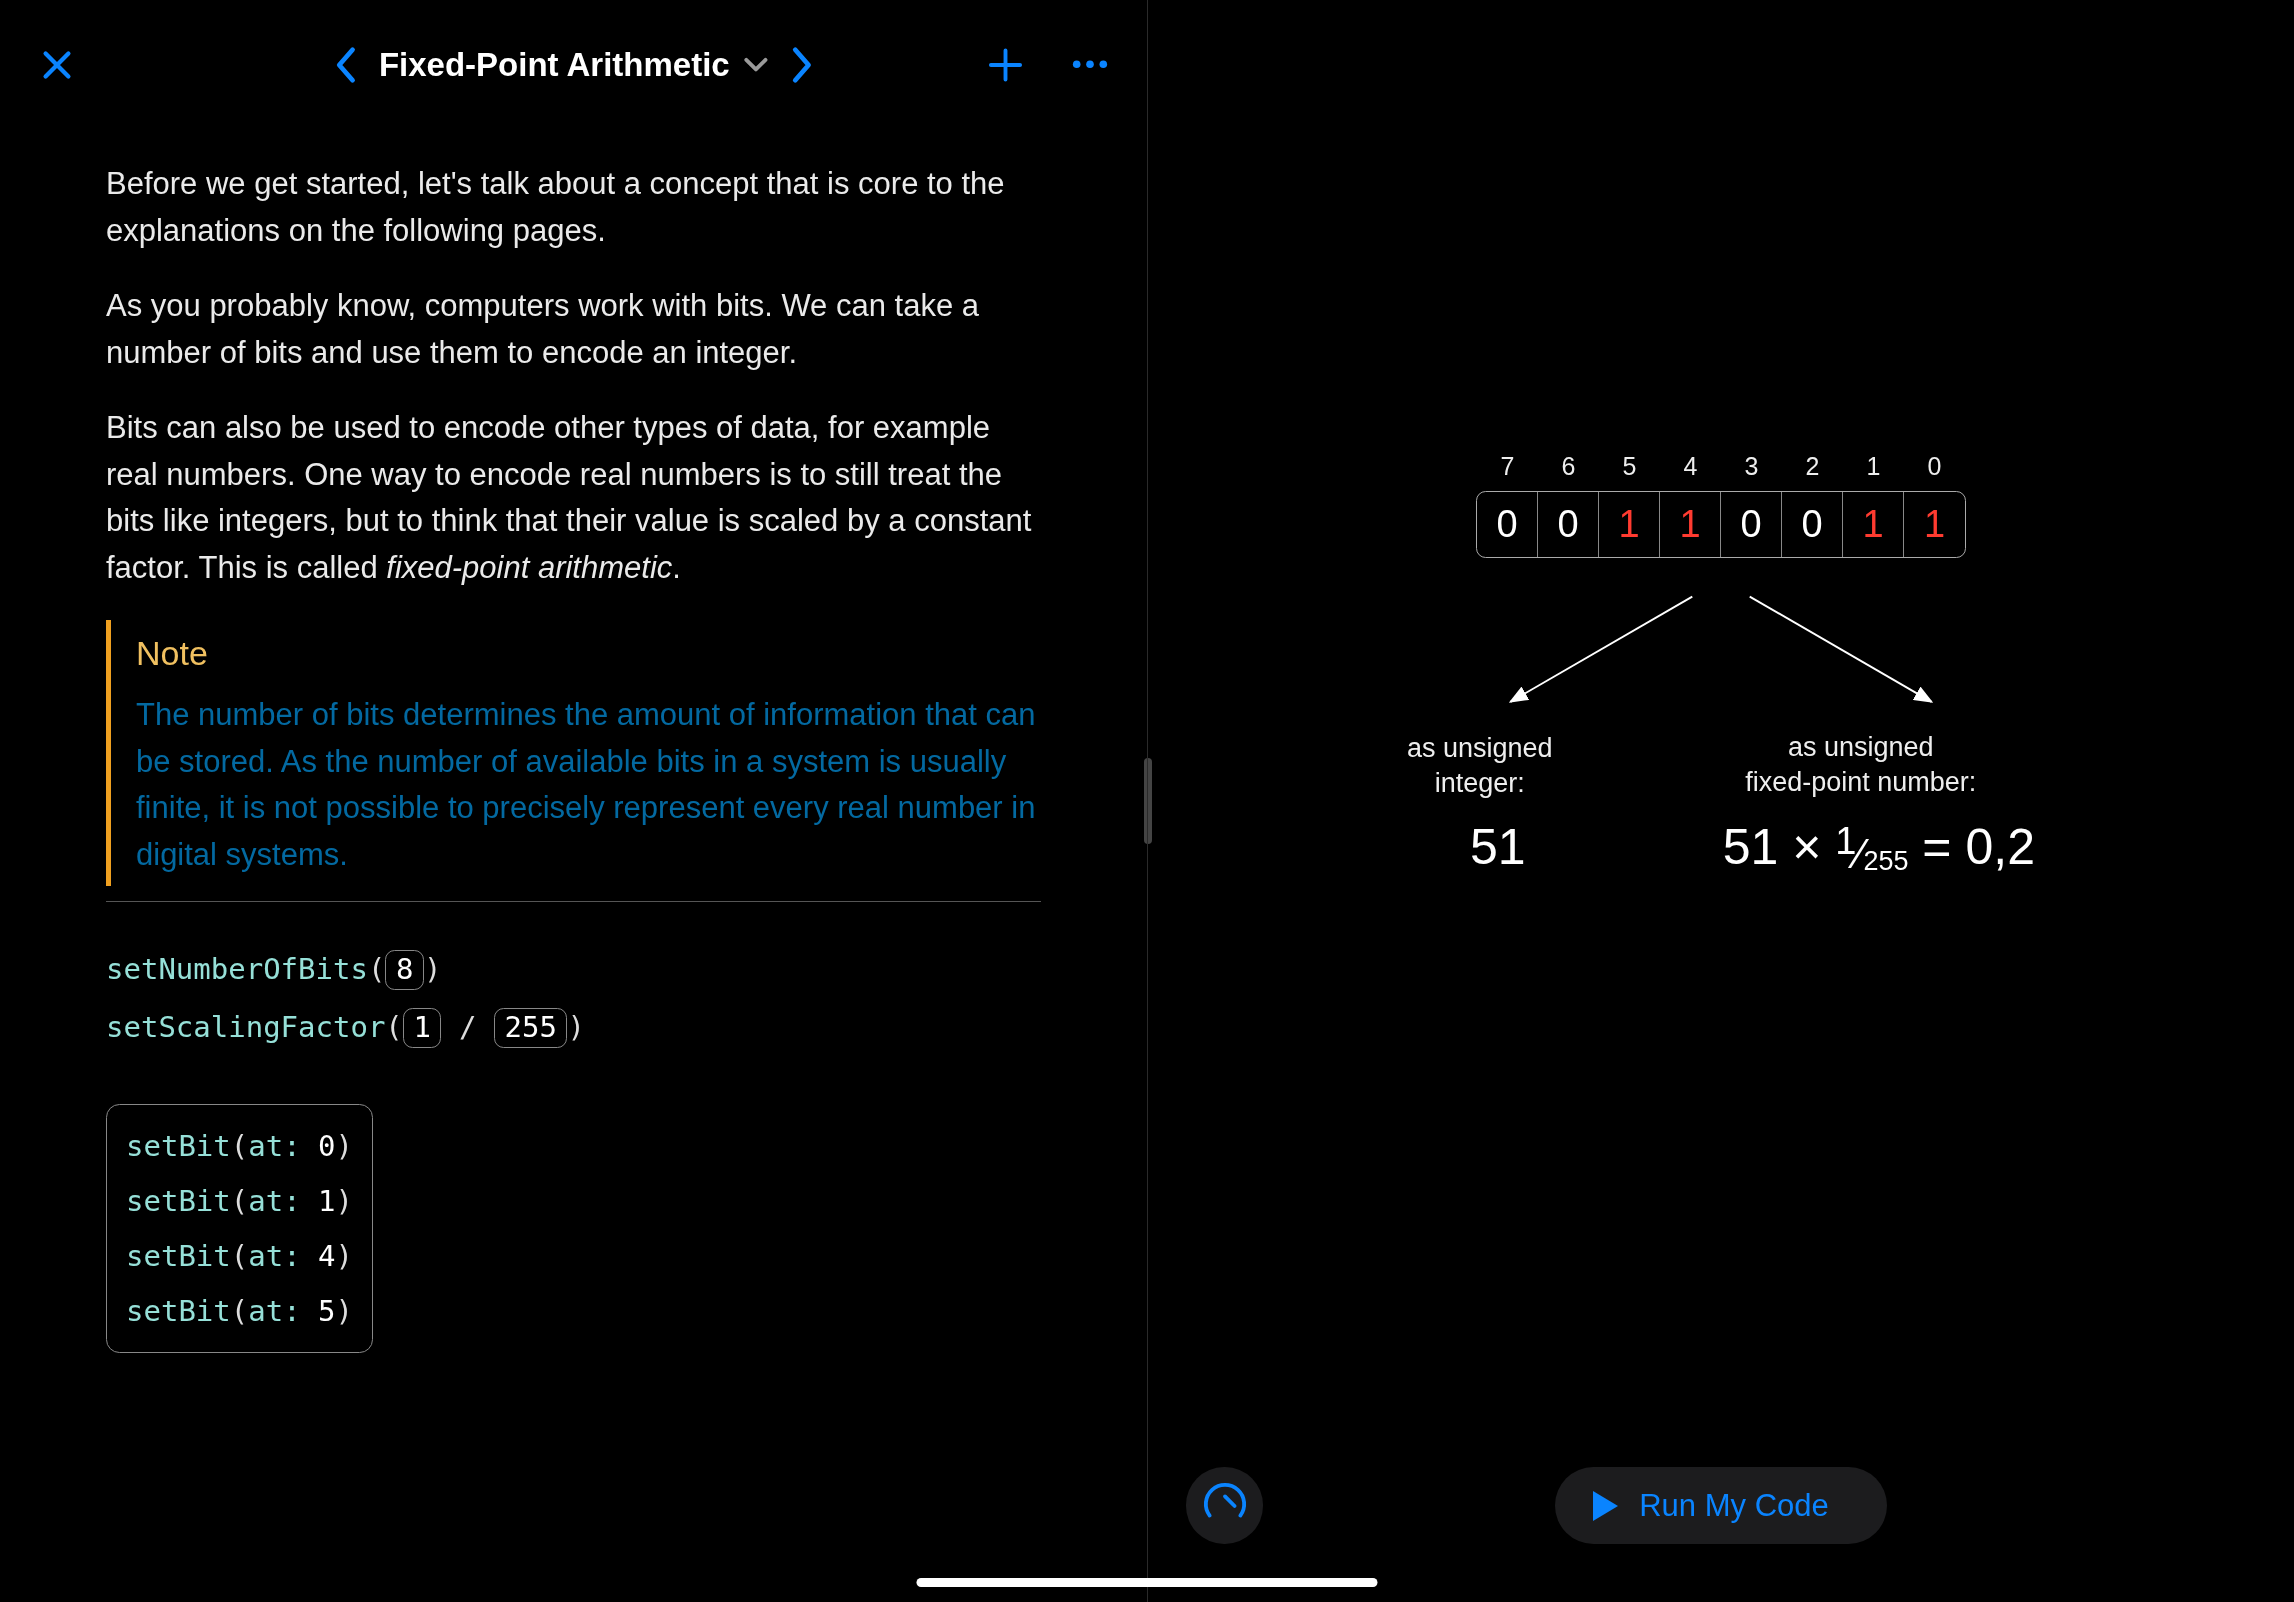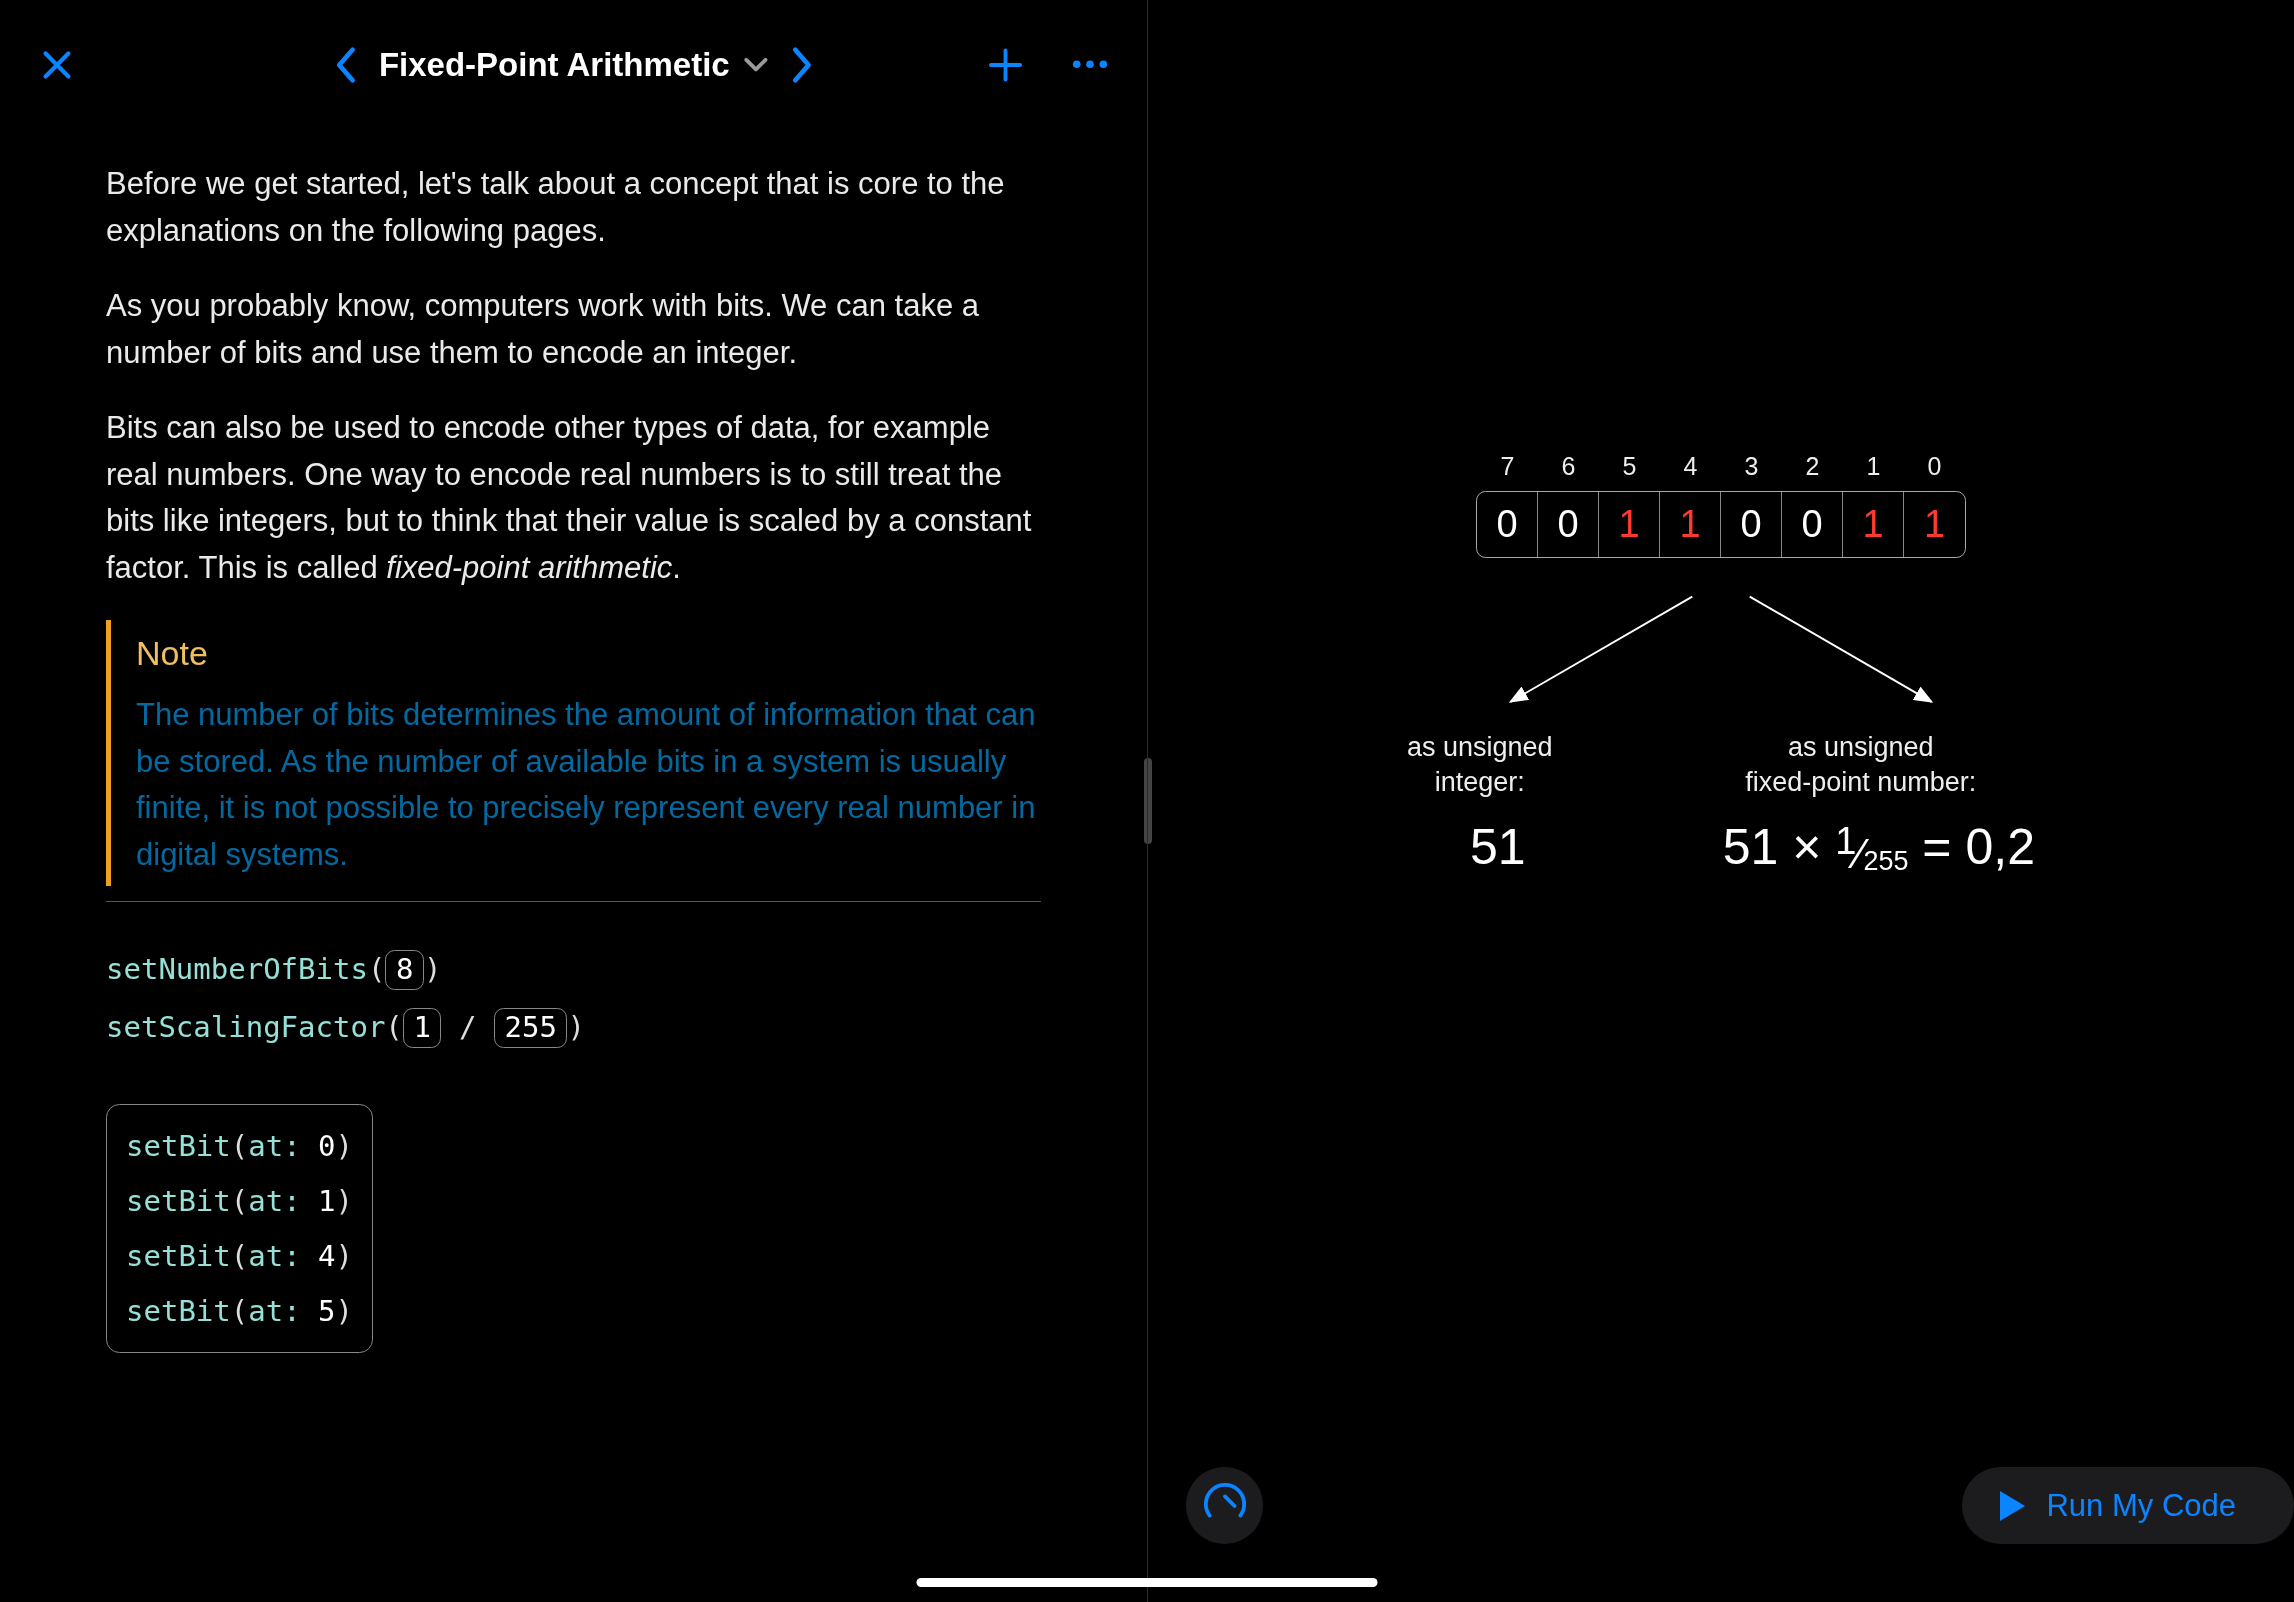--- a/index.html
+++ b/index.html
@@ -155,20 +155,21 @@
   .bit-cell:last-child { border-right: none; }
   .bit-on { color: #ff3b30; }
   .bit-off { color: #fff; }
   .arrow-svg { margin-top: 29px; }
   .interp-row {
     display: flex;
     width: 100%;
     justify-content: center;
     gap: 134px;
     margin-top: 9.6px;
+    align-items: center;
   }
   .interp-col {
     display: flex;
     flex-direction: column;
     align-items: center;
     text-align: center;
   }
   .interp-label {
     font-size: 27px;
     color: #eee;
@@ -185,21 +186,21 @@
   .frac-num { font-size: 38px; vertical-align: 9.6px; }
   .frac-den { font-size: 27px; vertical-align: -5.8px; }
   .slash { font-size: 42px; display:inline-block; transform: translateY(3.8px);}
   
   .run-bar {
     position: absolute;
     bottom: 58px;
     left: 0;
     right: 0;
     display: flex;
-    justify-content: flex-end;
+    justify-content: center;
     align-items: center;
   }
   .speed-btn {
     position: absolute;
     left: 38px;
     width: 77px;
     height: 77px;
     border-radius: 38px;
     background: #1c1c1e;
     display: flex;

